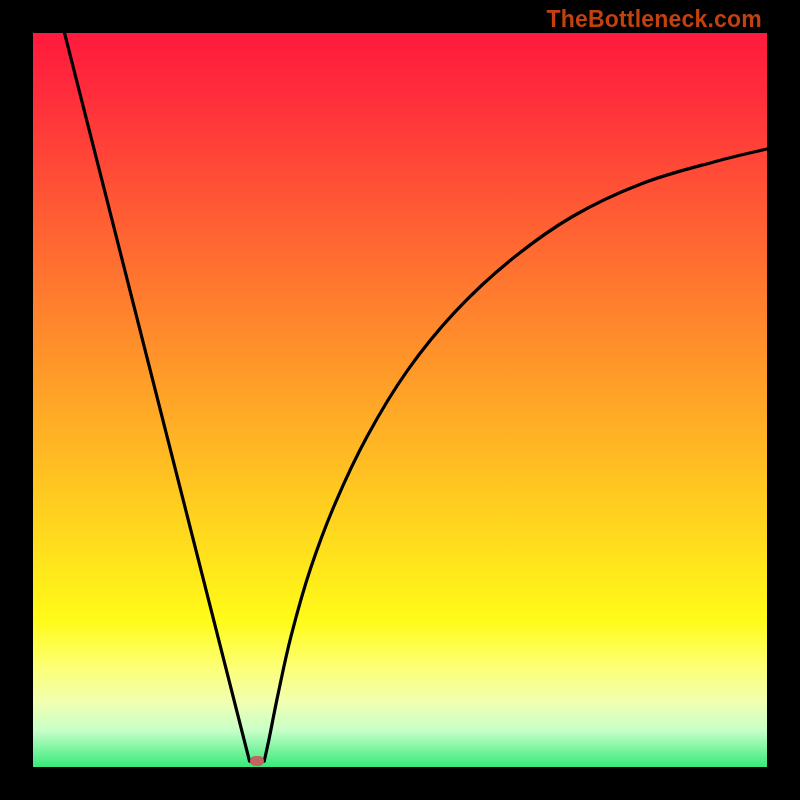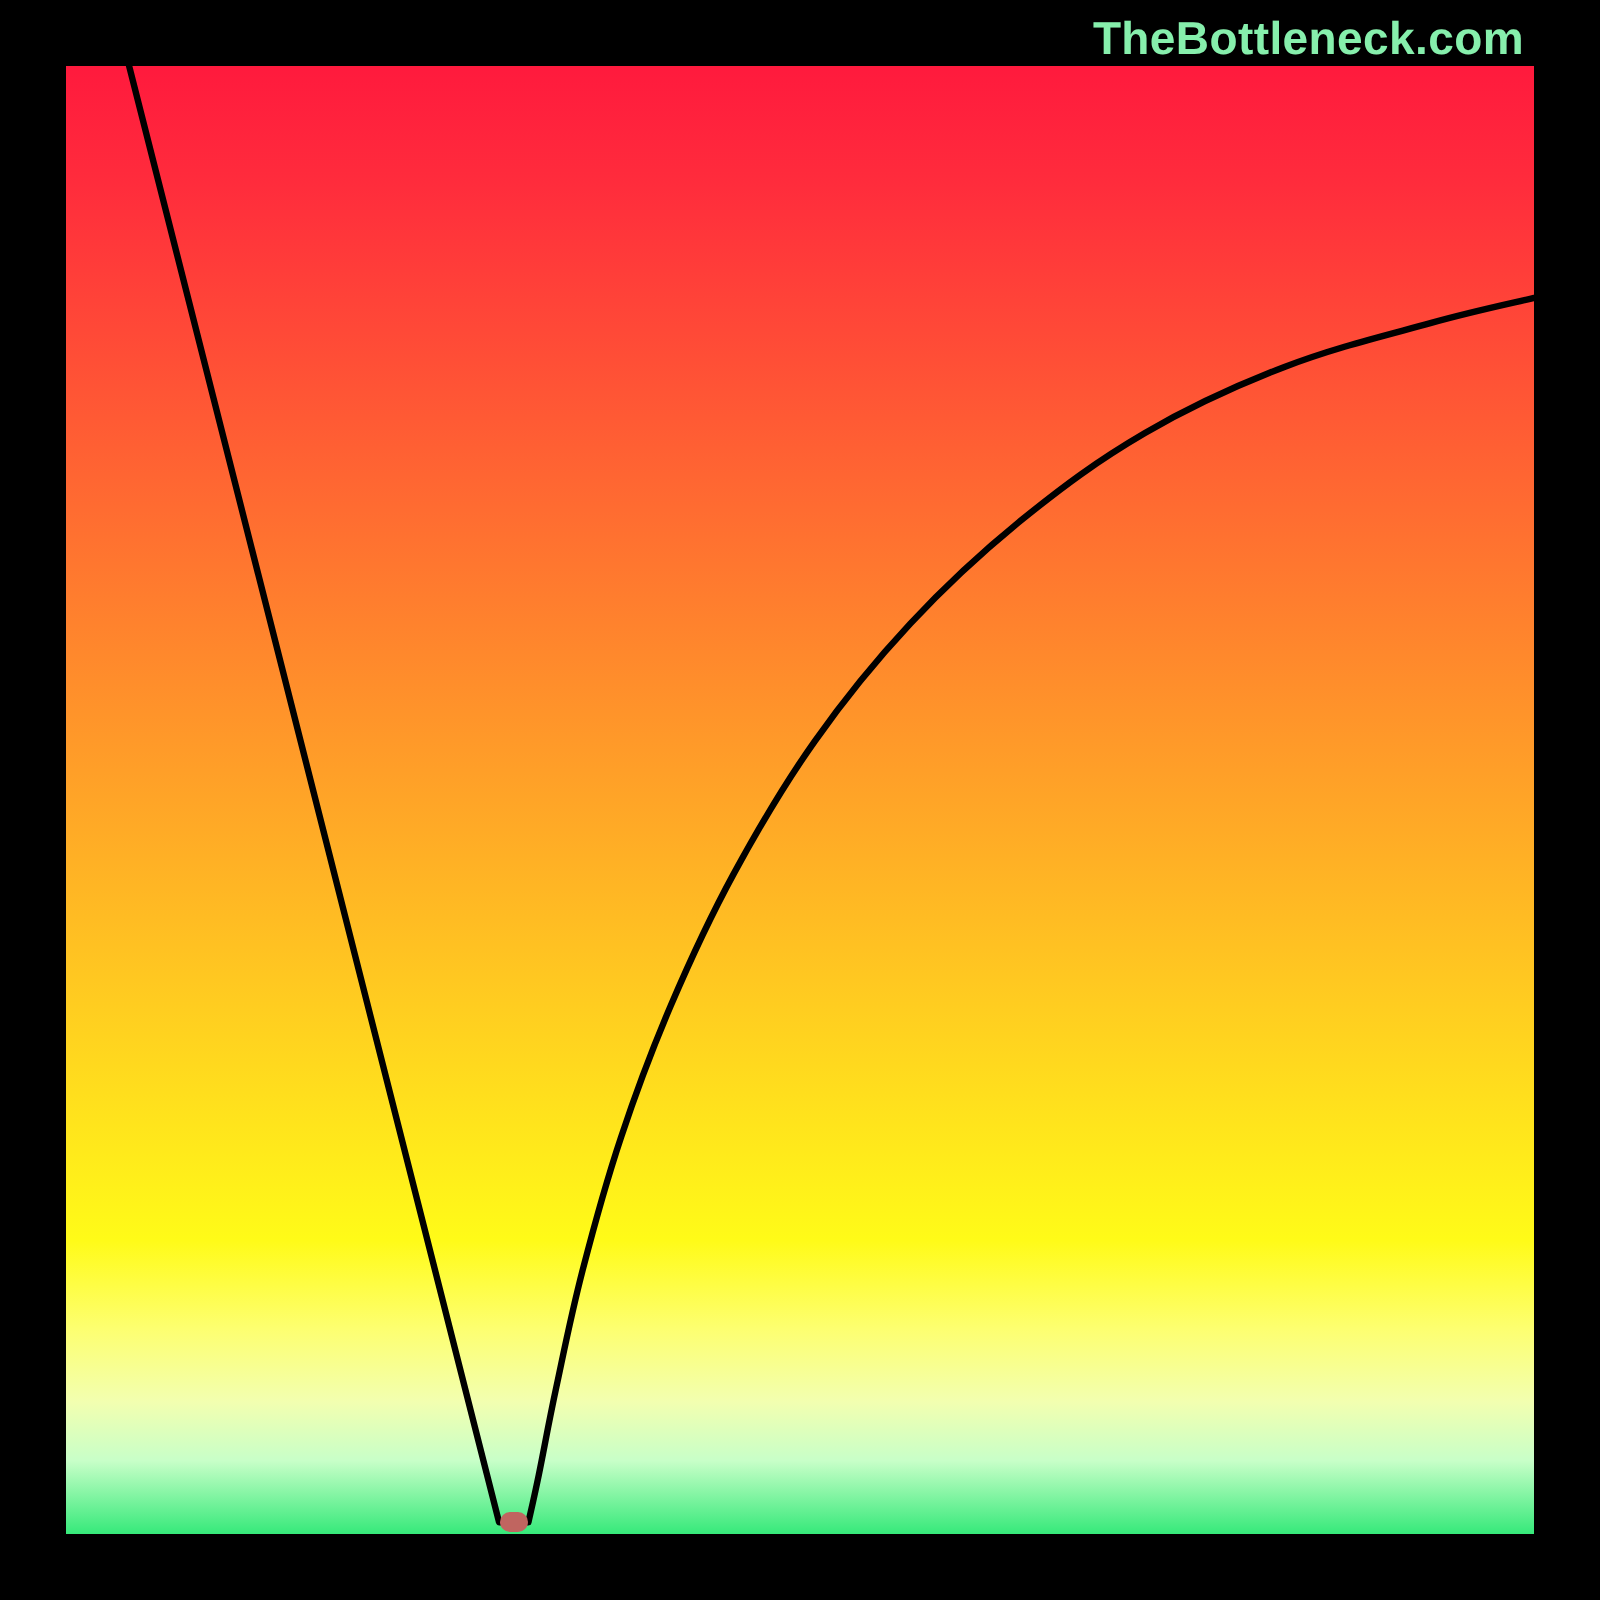--- a/index.html
+++ b/index.html
@@ -34,21 +34,21 @@
       #36e97a 100%
     );
   }
   .watermark {
     position: absolute;
     top: 6px;
     right: 38px;
     font-family: Arial, Helvetica, sans-serif;
     font-size: 23px;
     font-weight: 600;
-    color: #86efac;
+    color: #c2410c;
     letter-spacing: 0.2px;
   }
   .curve-svg {
     position: absolute;
     left: 33px;
     top: 33px;
     width: 734px;
     height: 734px;
   }
   .min-marker {

